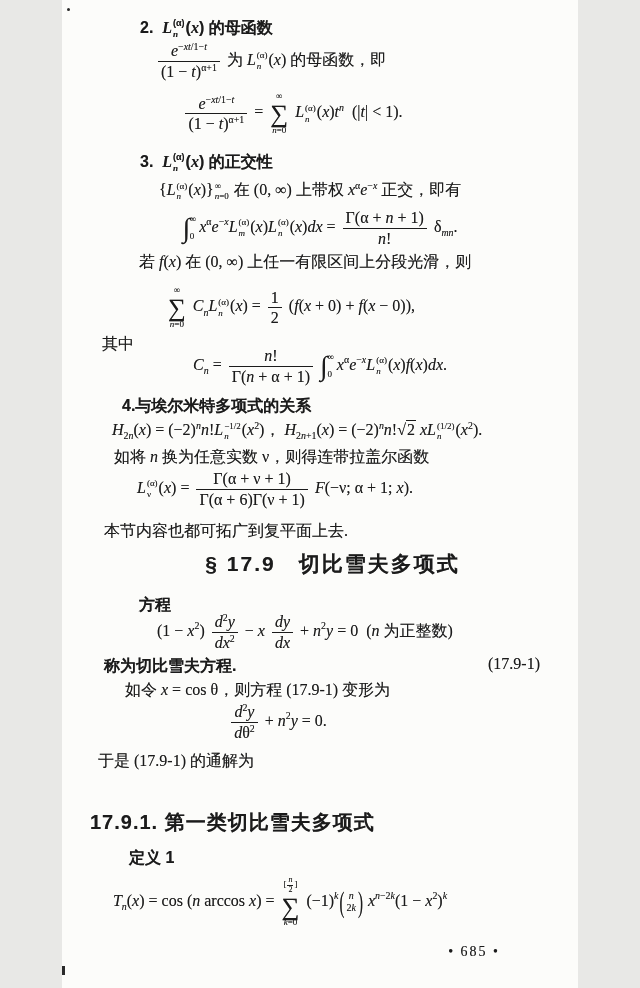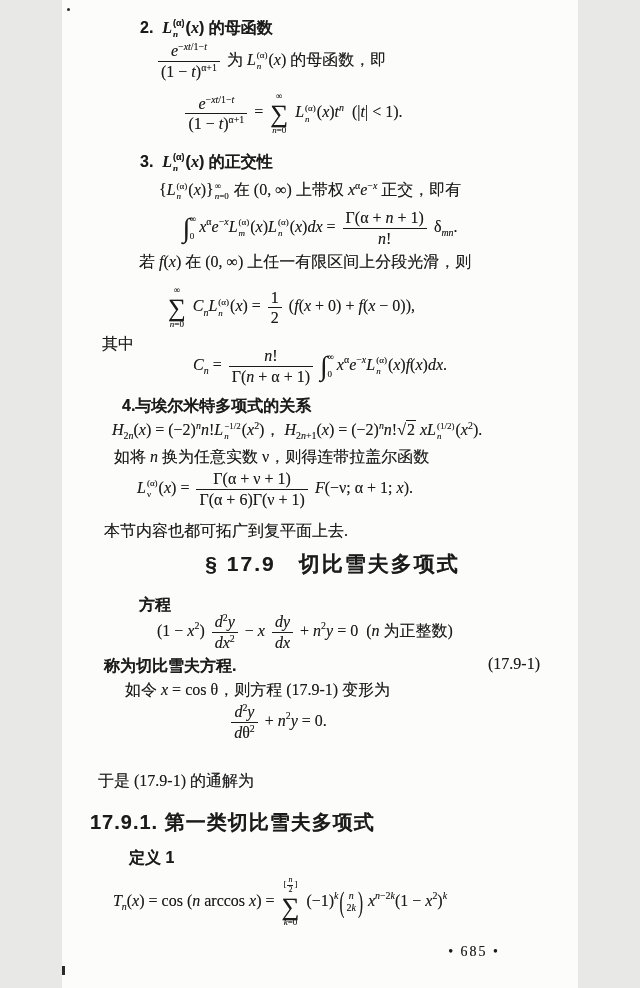--- a/index.html
+++ b/index.html
@@ -126,21 +126,21 @@
 
   <div class="display hei sec-heading" style="top:551px;left:0;right:0;">§ 17.9　切比雪夫多项式</div>
 
   <div class="line hei" style="top:595px;left:77px;">方程</div>
   <div class="display" style="top:613px;left:95px;right:160px;">(1 − <i>x</i><sup>2</sup>) <span class="frac"><span class="num"><i>d</i><sup>2</sup><i>y</i></span><span class="den"><i>dx</i><sup>2</sup></span></span> − <i>x</i> <span class="frac"><span class="num"><i>dy</i></span><span class="den"><i>dx</i></span></span> + <i>n</i><sup>2</sup><i>y</i> = 0&nbsp;&nbsp;(<i>n</i> 为正整数)</div>
   <div class="line" style="top:622px;right:38px;margin-top:32px;">(17.9-1)</div>
 
   <div class="line hei" style="top:656px;left:42px;">称为切比雪夫方程.</div>
   <div class="line" style="top:680px;left:63px;">如令 <i>x</i> = cos θ，则方程 (17.9-1) 变形为</div>
   <div class="display" style="top:703px;left:0;right:85px;"><span class="frac"><span class="num"><i>d</i><sup>2</sup><i>y</i></span><span class="den"><i>d</i>θ<sup>2</sup></span></span> + <i>n</i><sup>2</sup><i>y</i> = 0.</div>
-  <div class="line" style="top:751px;left:36px;margin-top:20px;">于是 (17.9-1) 的通解为</div>
+  <div class="line" style="top:751px;left:36px;">于是 (17.9-1) 的通解为</div>
 
   <div class="line hei sub-heading" style="top:810px;left:28px;">17.9.1. 第一类切比雪夫多项式</div>
   <div class="line hei" style="top:848px;left:67px;">定义 1</div>
   <div class="display" style="top:876px;left:0;right:80px;"><i>T</i><sub><i>n</i></sub>(<i>x</i>) = cos (<i>n</i> arccos <i>x</i>) = <span class="sum">
         <span class="lim">[<span class="frac fs"><span class="num"><i>n</i></span><span class="den">2</span></span>]</span>
         <span class="sg">∑</span>
         <span class="lim"><i>k</i>=0</span>
       </span> (−1)<sup><i>k</i></sup><span class="bp">(</span><span class="ss bin">
         <span><i>n</i></span>
         <span>2<i>k</i></span>

